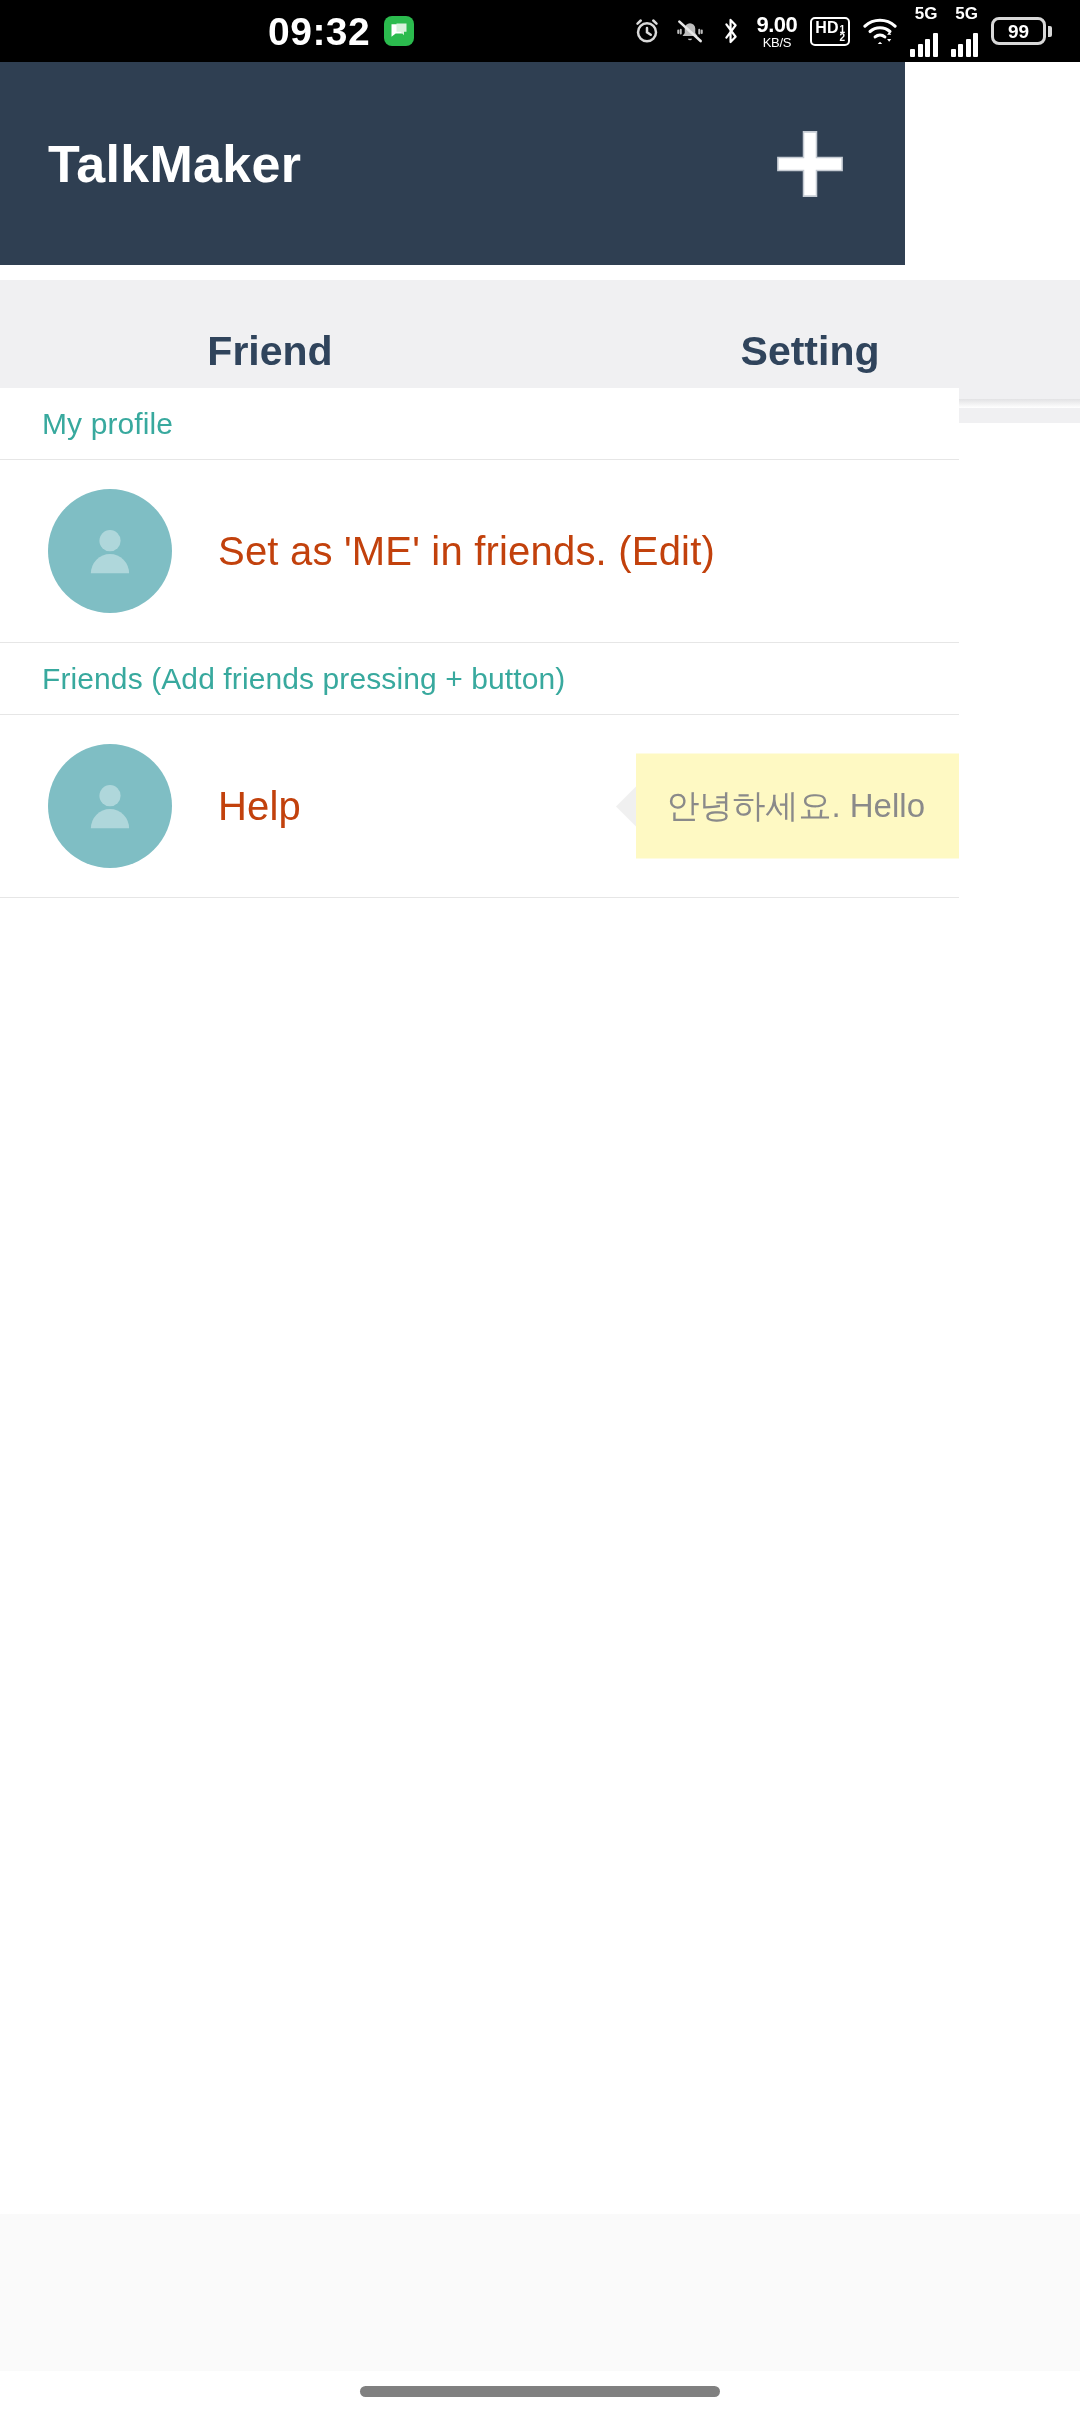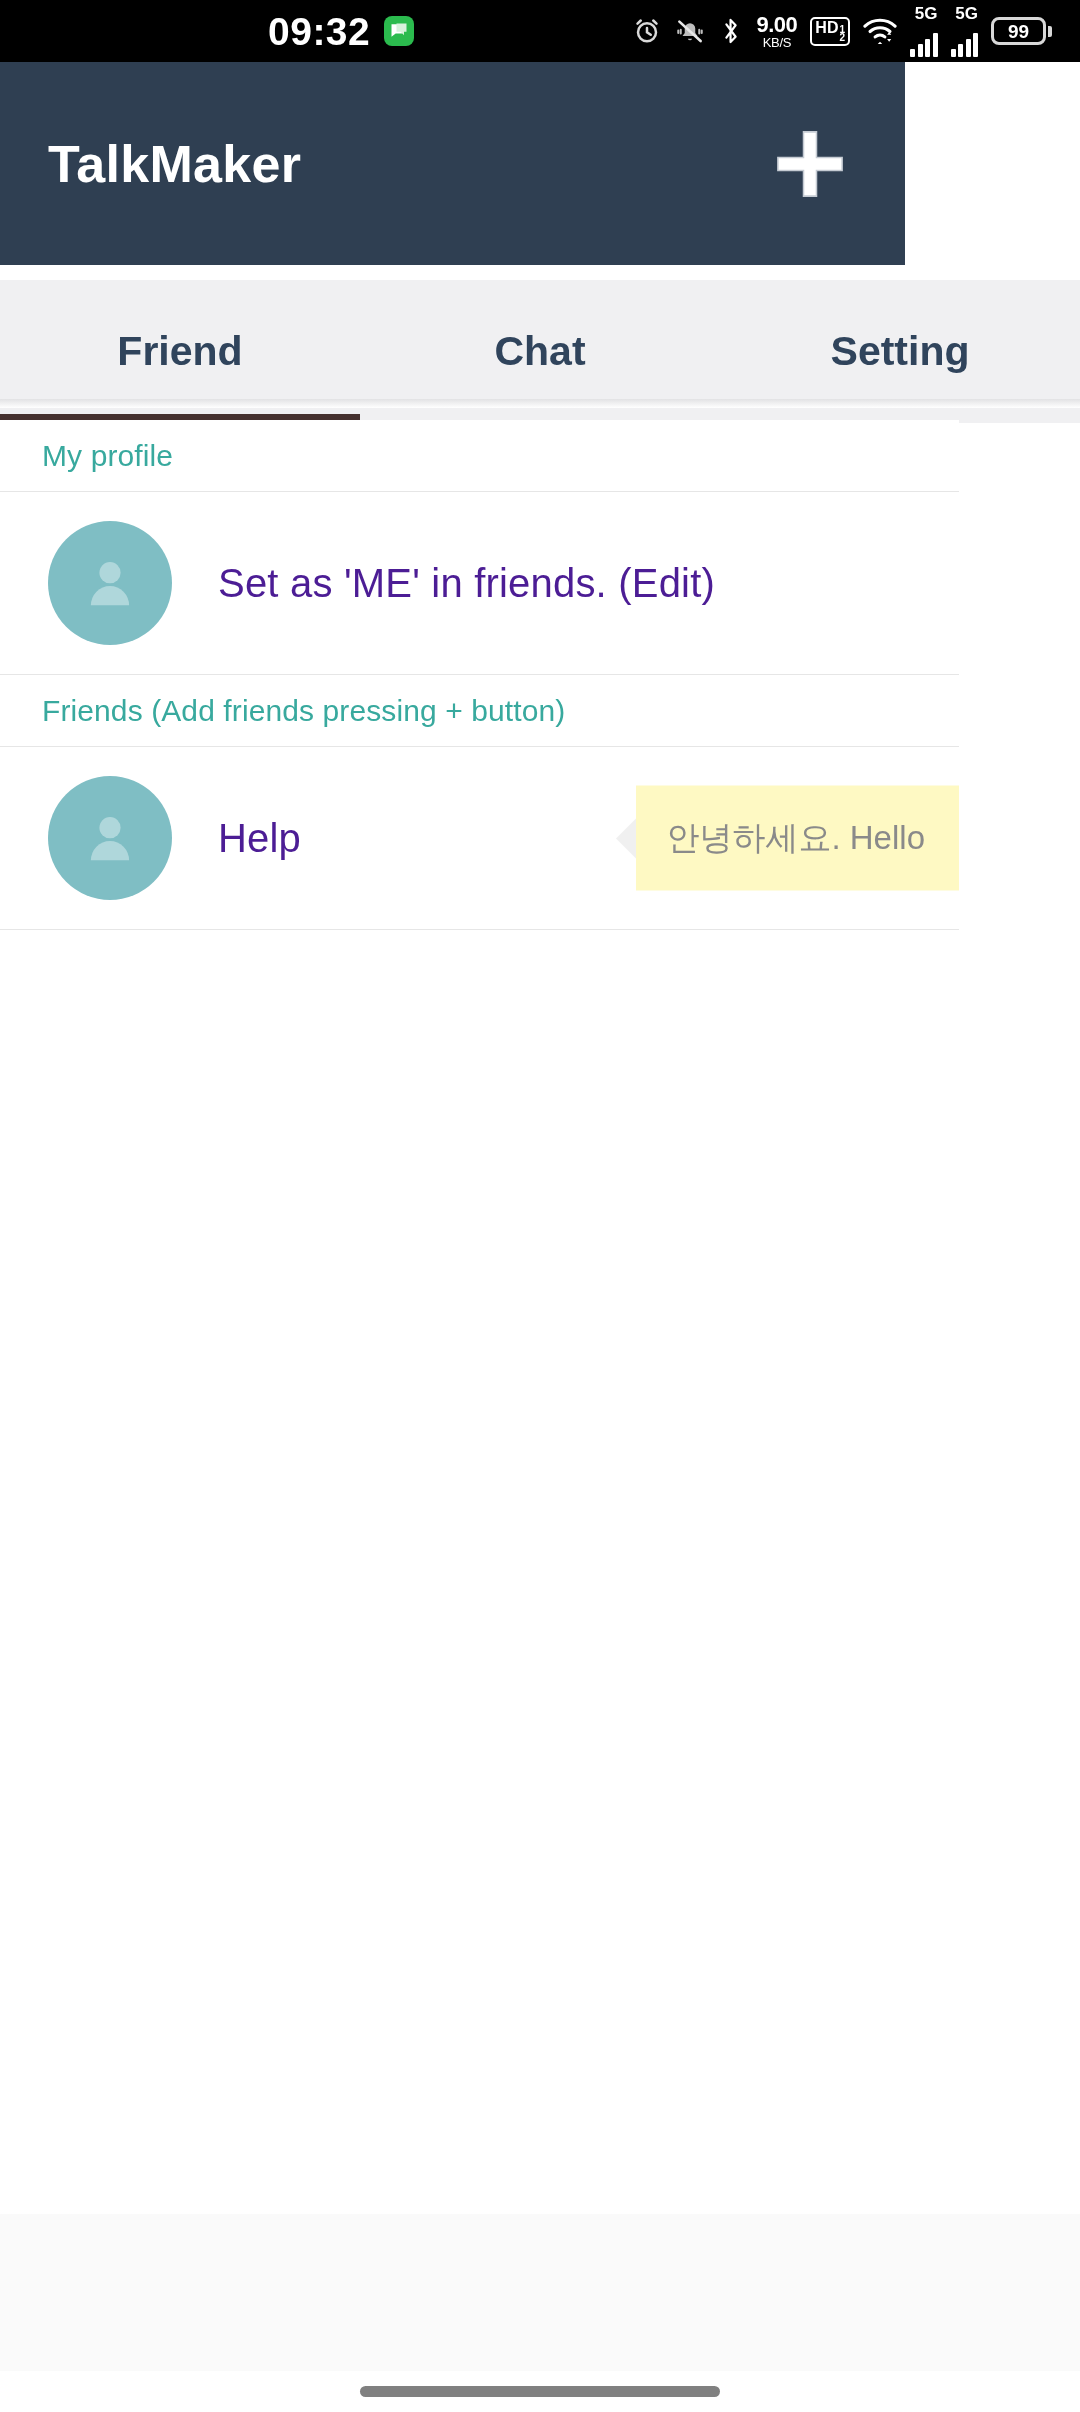--- a/index.html
+++ b/index.html
@@ -76,36 +76,36 @@
   }
   .tab.active .tab-underline{
     position:absolute; left:0; bottom:0; width:100%; height:9px; background:#45312F;
   }
   .tab-shadow{
     position:absolute; top:399px; left:0; width:1080px; height:9px;
     background:linear-gradient(#e2e2e4,#ffffff);
   }
 
   
-  .list{ position:absolute; top:420px; left:0; width:959px; }
+  .list{ position:absolute; top:388px; left:0; width:959px; }
   .section-head{
     height:72px; display:flex; align-items:center; padding-left:42px;
     background:#ffffff; border-bottom:1px solid #e6e6e6;
   }
   .section-head span{ font-size:30px; color:#38A99E; letter-spacing:0.1px; }
   .row{
     height:183px; display:flex; align-items:center; padding:0 0 0 48px;
     background:#ffffff; border-bottom:1px solid #e6e6e6; position:relative;
   }
   .avatar{
     width:124px; height:124px; border-radius:50%; background:#7FBEC4;
     display:flex; align-items:center; justify-content:center; flex:0 0 auto;
   }
   .row-name{
-    font-size:40px; color:#4c1d95; margin-left:46px; letter-spacing:0.2px;
+    font-size:40px; color:#c2410c; margin-left:46px; letter-spacing:0.2px;
     white-space:nowrap;
   }
   .bubble{
     position:absolute; right:0; top:50%; transform:translateY(-50%);
     background:#fef9c3; padding:30px 34px 30px 30px;
     font-size:33px; color:#8A8A8A; max-width:520px;
     white-space:nowrap;
   }
   .bubble:before{
     content:""; position:absolute; left:-20px; top:50%; transform:translateY(-50%);
@@ -218,23 +218,20 @@
       </svg>
     </div>
   </div>
 
   <div class="tabbar">
     <div class="tab active">
       <span>Friend</span>
       <span class="tab-underline"></span>
     </div>
     <div class="tab">
-      <span>Chat</span>
-    </div>
-    <div class="tab">
       <span>Setting</span>
     </div>
   </div>
   <div class="tab-shadow"></div>
 
   <div class="list">
 
     <div class="section-head">
       <span>My profile</span>
     </div>

